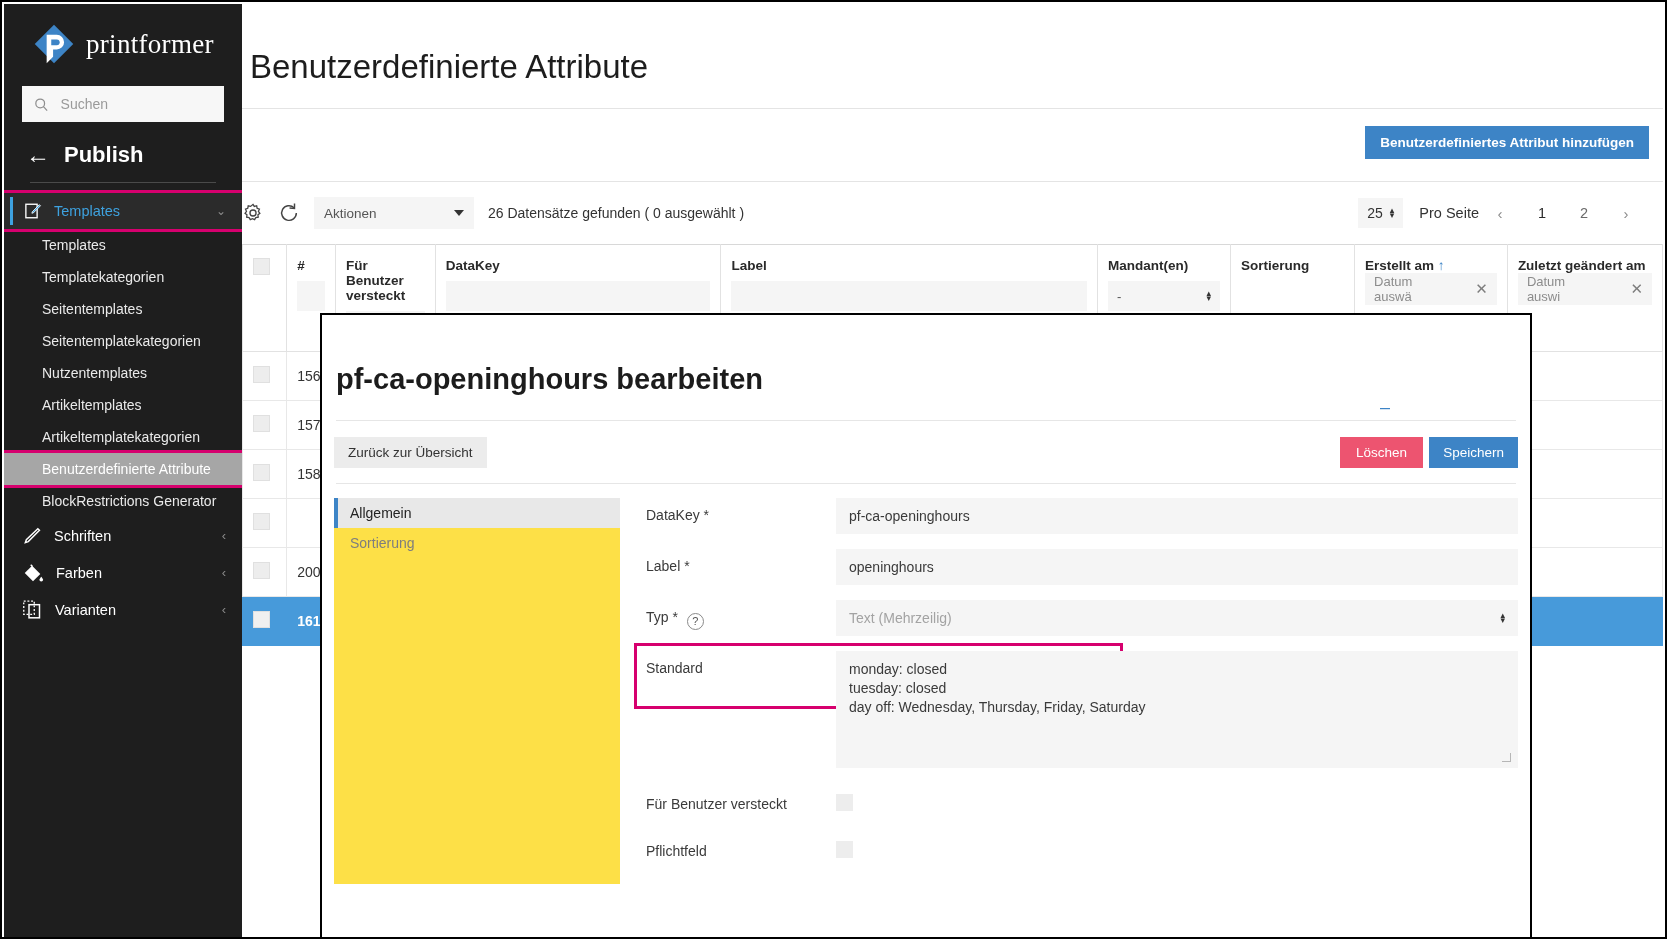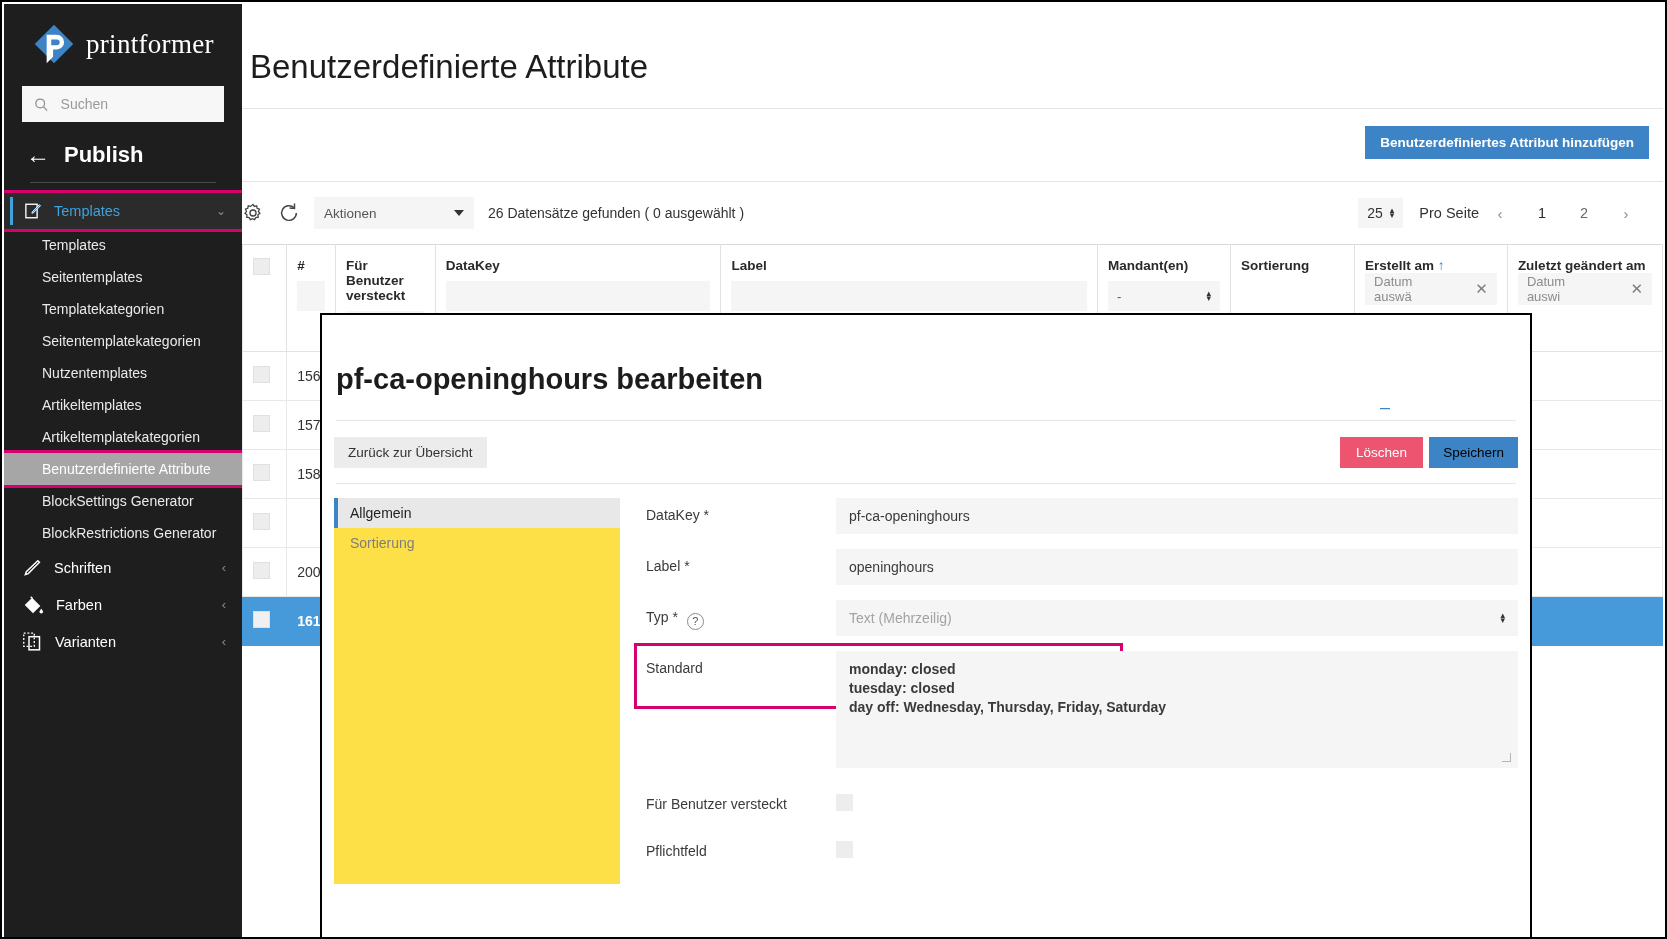--- a/index.html
+++ b/index.html
@@ -173,21 +173,21 @@
   .btn-grey {
     background: #ececec; border: 0; font-family: "Liberation Sans", sans-serif;
     font-size: 13.5px; color: #333; padding: 8px 14px; cursor: pointer;
   }
   .btn-red {
     position: absolute; right: 107px; top: 16px; background: #ed5470; color: #fff;
     border: 0; font-family: "Liberation Sans", sans-serif; font-size: 13.5px;
     padding: 8px 16px; cursor: pointer;
   }
   .btn-blue {
-    position: absolute; right: 12px; top: 16px; background: #3d84c6; color: #000000;
+    position: absolute; right: 12px; top: 16px; background: #3d84c6; color: #ffffff;
     border: 0; font-family: "Liberation Sans", sans-serif; font-size: 13.5px;
     padding: 8px 14px; cursor: pointer;
   }
   .modal-body { display: flex; padding: 14px 12px 0 12px; }
   .tabs-col { width: 286px; background: #fde047; padding-bottom: 26px; flex: 0 0 auto; }
   .tab-item {
     height: 30px; line-height: 30px; padding-left: 16px; font-size: 14px;
     color: #7e7e7e; position: relative; cursor: pointer;
   }
   .tab-item.active { background: #e8e8e8; color: #222; }
@@ -201,21 +201,21 @@
   .finput {
     background: #f5f5f5; height: 36px; display: flex; align-items: center;
     padding: 0 13px; font-size: 14px; color: #3a3a3a;
   }
   .fselect {
     background: #f5f5f5; height: 36px; display: flex; align-items: center;
     justify-content: space-between; padding: 0 13px; font-size: 14px; color: #a3a3a3; cursor: pointer;
   }
   .ftextarea {
     background: #f5f5f5; min-height: 117px; padding: 9px 13px;
-    font-size: 14px; color: #3a3a3a; line-height: 19px; position: relative; font-weight: bold;
+    font-size: 14px; color: #3a3a3a; line-height: 19px; position: relative;
   }
   .resize-grip {
     position: absolute; right: 3px; bottom: 3px; width: 9px; height: 9px;
     border-right: 1px solid #b6b6b6; border-bottom: 1px solid #b6b6b6;
   }
   .qmark {
     display: inline-flex; align-items: center; justify-content: center;
     width: 17px; height: 17px; border: 1px solid #8a8a8a; border-radius: 50%;
     font-size: 11px; color: #555; margin-left: 5px; vertical-align: -3px;
   }
@@ -261,28 +261,27 @@
       <svg width="18" height="18" viewBox="0 0 24 24">
         <rect x="2.5" y="3" width="15" height="18" fill="none" stroke="#ffffff" stroke-width="1.8"></rect>
         <path d="M20.5 3.5 L22 5 L12.5 14.5 L10.5 15 L11 13 Z" fill="#3ea2e0" stroke="#ffffff" stroke-width="1.1"></path>
       </svg>
       <span>Templates</span>
       <span class="chev">⌄</span>
     </div>
 
     <div>
       <div class="nav-sub">Templates</div>
+      <div class="nav-sub">Templatekategorien</div>
       <div class="nav-sub">Seitentemplates</div>
-      <div class="nav-sub">Templatekategorien</div>
       <div class="nav-sub">Seitentemplatekategorien</div>
       <div class="nav-sub">Nutzentemplates</div>
       <div class="nav-sub">Artikeltemplates</div>
       <div class="nav-sub">Artikeltemplatekategorien</div>
       <div class="nav-sub active hl-pink">Benutzerdefinierte Attribute</div>
-      <div class="nav-sub">BlockSettings Generator</div>
       <div class="nav-sub">BlockRestrictions Generator</div>
     </div>
 
     <div class="nav-main">
       <svg width="20" height="20" viewBox="0 0 24 24">
         <path d="M19 3.2 L21 5.2 L7.5 18.7 L4 20 L5.2 16.5 Z" fill="none" stroke="#ffffff" stroke-width="1.7"></path>
       </svg>
       <span>Schriften</span>
       <span class="chev">‹</span>
     </div>

